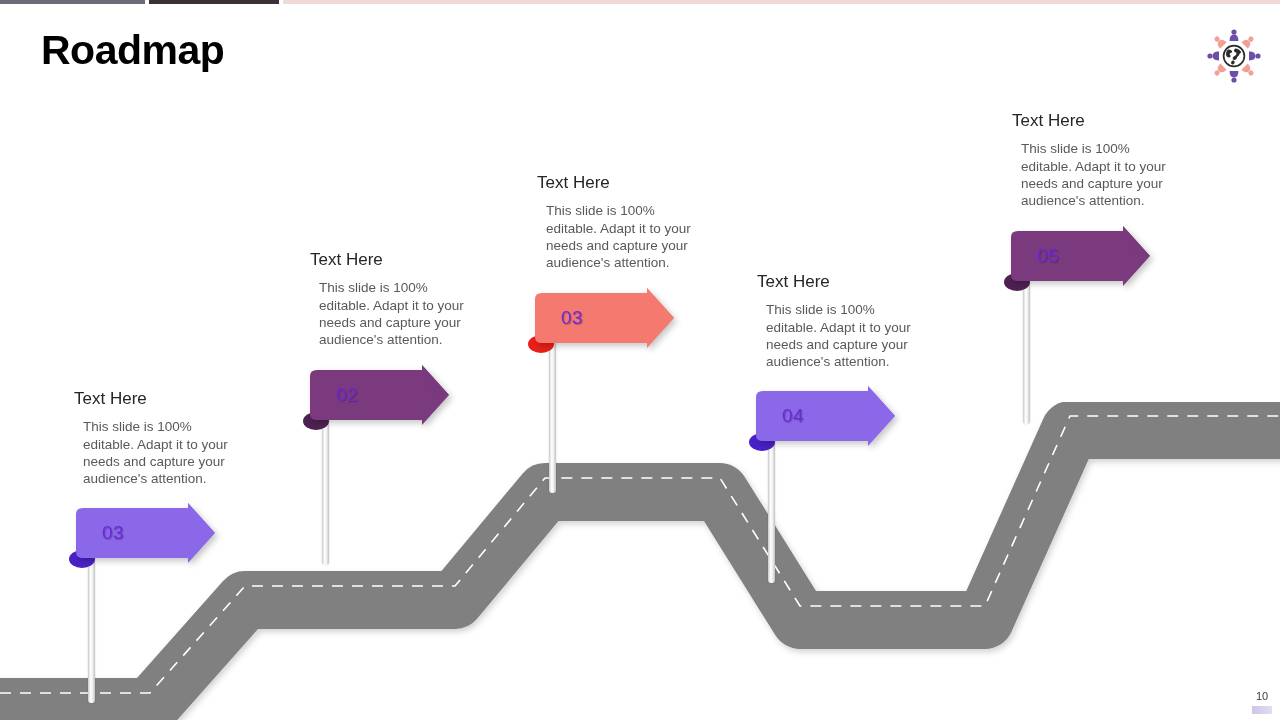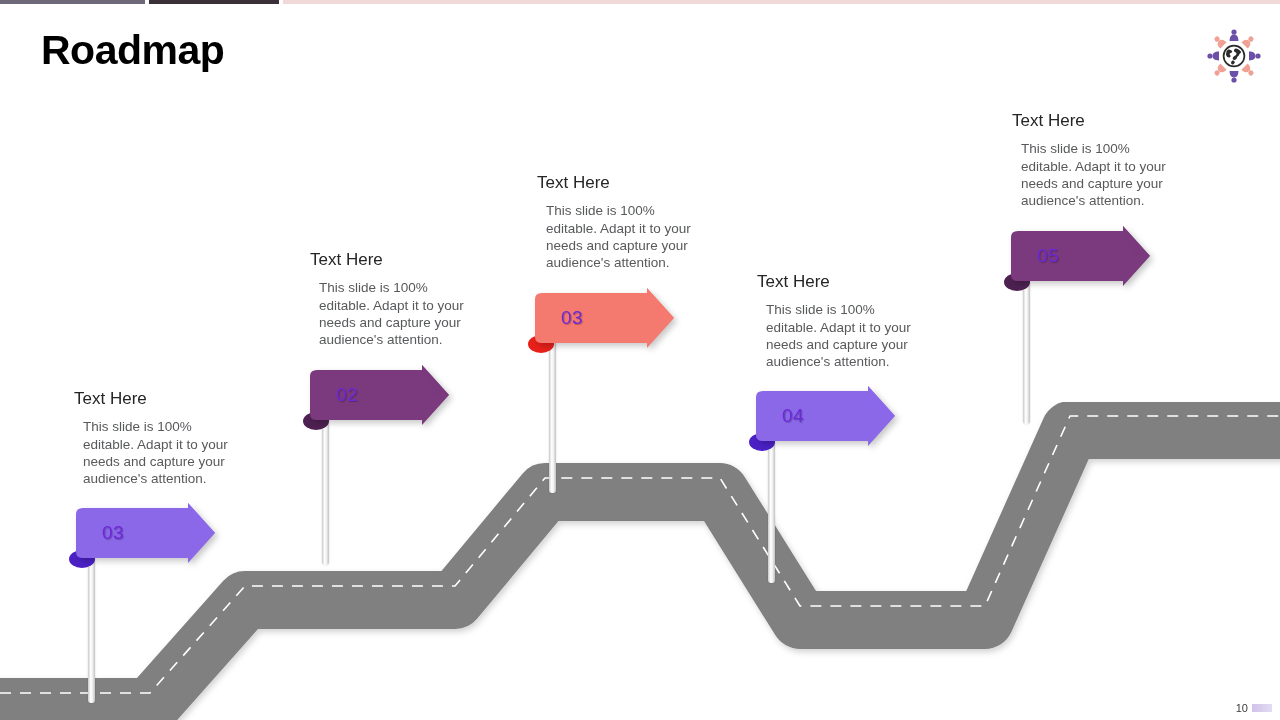--- a/index.html
+++ b/index.html
@@ -111,20 +111,21 @@
   }
 
   
   .page-num-wrap {
     position: absolute;
     right: 8px;
     bottom: 6px;
     display: flex;
     align-items: center;
     gap: 4px;
+    flex-direction: column;
   }
   .page-num {
     font-size: 11px;
     color: #3c3c3c;
   }
   .page-swatch {
     width: 20px;
     height: 8px;
     background: linear-gradient(to right,#cfc3e8 0%, #e3dcf2 100%);
   }

